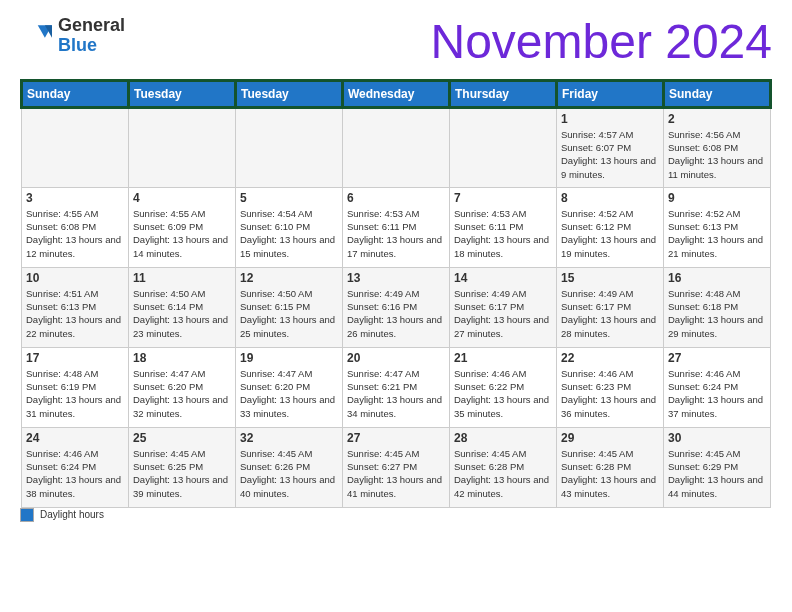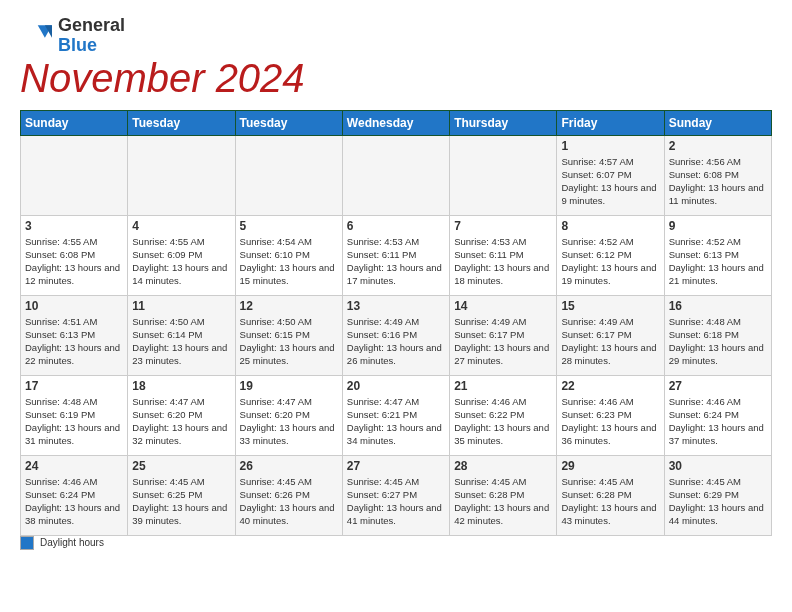--- a/index.html
+++ b/index.html
@@ -12,21 +12,20 @@
     }
     .page {
       width: 792px;
       padding: 16px 20px 10px 20px;
     }
     .header {
       display: flex;
       align-items: flex-start;
       justify-content: space-between;
       margin-bottom: 10px;
-      flex-direction: column;
     }
     .logo {
       display: flex;
       align-items: center;
       gap: 6px;
     }
     .logo-text {
       font-size: 18px;
       font-weight: bold;
       line-height: 1.1;
@@ -34,43 +33,42 @@
     .logo-general { color: #333; }
     .logo-blue { color: #2176c7; }
     .logo-icon {
       width: 32px;
       height: 32px;
     }
     .title-block {
       text-align: right;
     }
     .month-title {
-      font-size: 40px;
+      font-size: 48px;
       font-weight: normal;
-      color: #b91c1c;
+      color: #6d28d9;
       line-height: 1.1;
-      font-style: italic;
     }
     .location {
       font-size: 15px;
       color: #444;
     }
     table {
       width: 100%;
       border-collapse: collapse;
       table-layout: fixed;
     }
     thead tr th {
       background-color: #2176c7;
       color: #fff;
       font-size: 12px;
       font-weight: bold;
       padding: 5px 4px;
       text-align: left;
-      border: 1px solid #14532d;
+      border: 3px solid #14532d;
     }
     tbody tr td {
       border: 1px solid #ccc;
       vertical-align: top;
       padding: 3px 4px;
       font-size: 10px;
       color: #333;
       height: 80px;
     }
     tbody tr:nth-child(odd) td {
@@ -301,21 +299,21 @@
 Sunset: 6:24 PM
 Daylight: 13 hours and 38 minutes.</div>
           </td>
           <td>
             <span class="day-num">25</span>
             <div class="day-info">Sunrise: 4:45 AM
 Sunset: 6:25 PM
 Daylight: 13 hours and 39 minutes.</div>
           </td>
           <td>
-            <span class="day-num">26</span>
+            <span class="day-num">32</span>
             <div class="day-info">Sunrise: 4:45 AM
 Sunset: 6:26 PM
 Daylight: 13 hours and 40 minutes.</div>
           </td>
           <td>
             <span class="day-num">27</span>
             <div class="day-info">Sunrise: 4:45 AM
 Sunset: 6:27 PM
 Daylight: 13 hours and 41 minutes.</div>
           </td>

